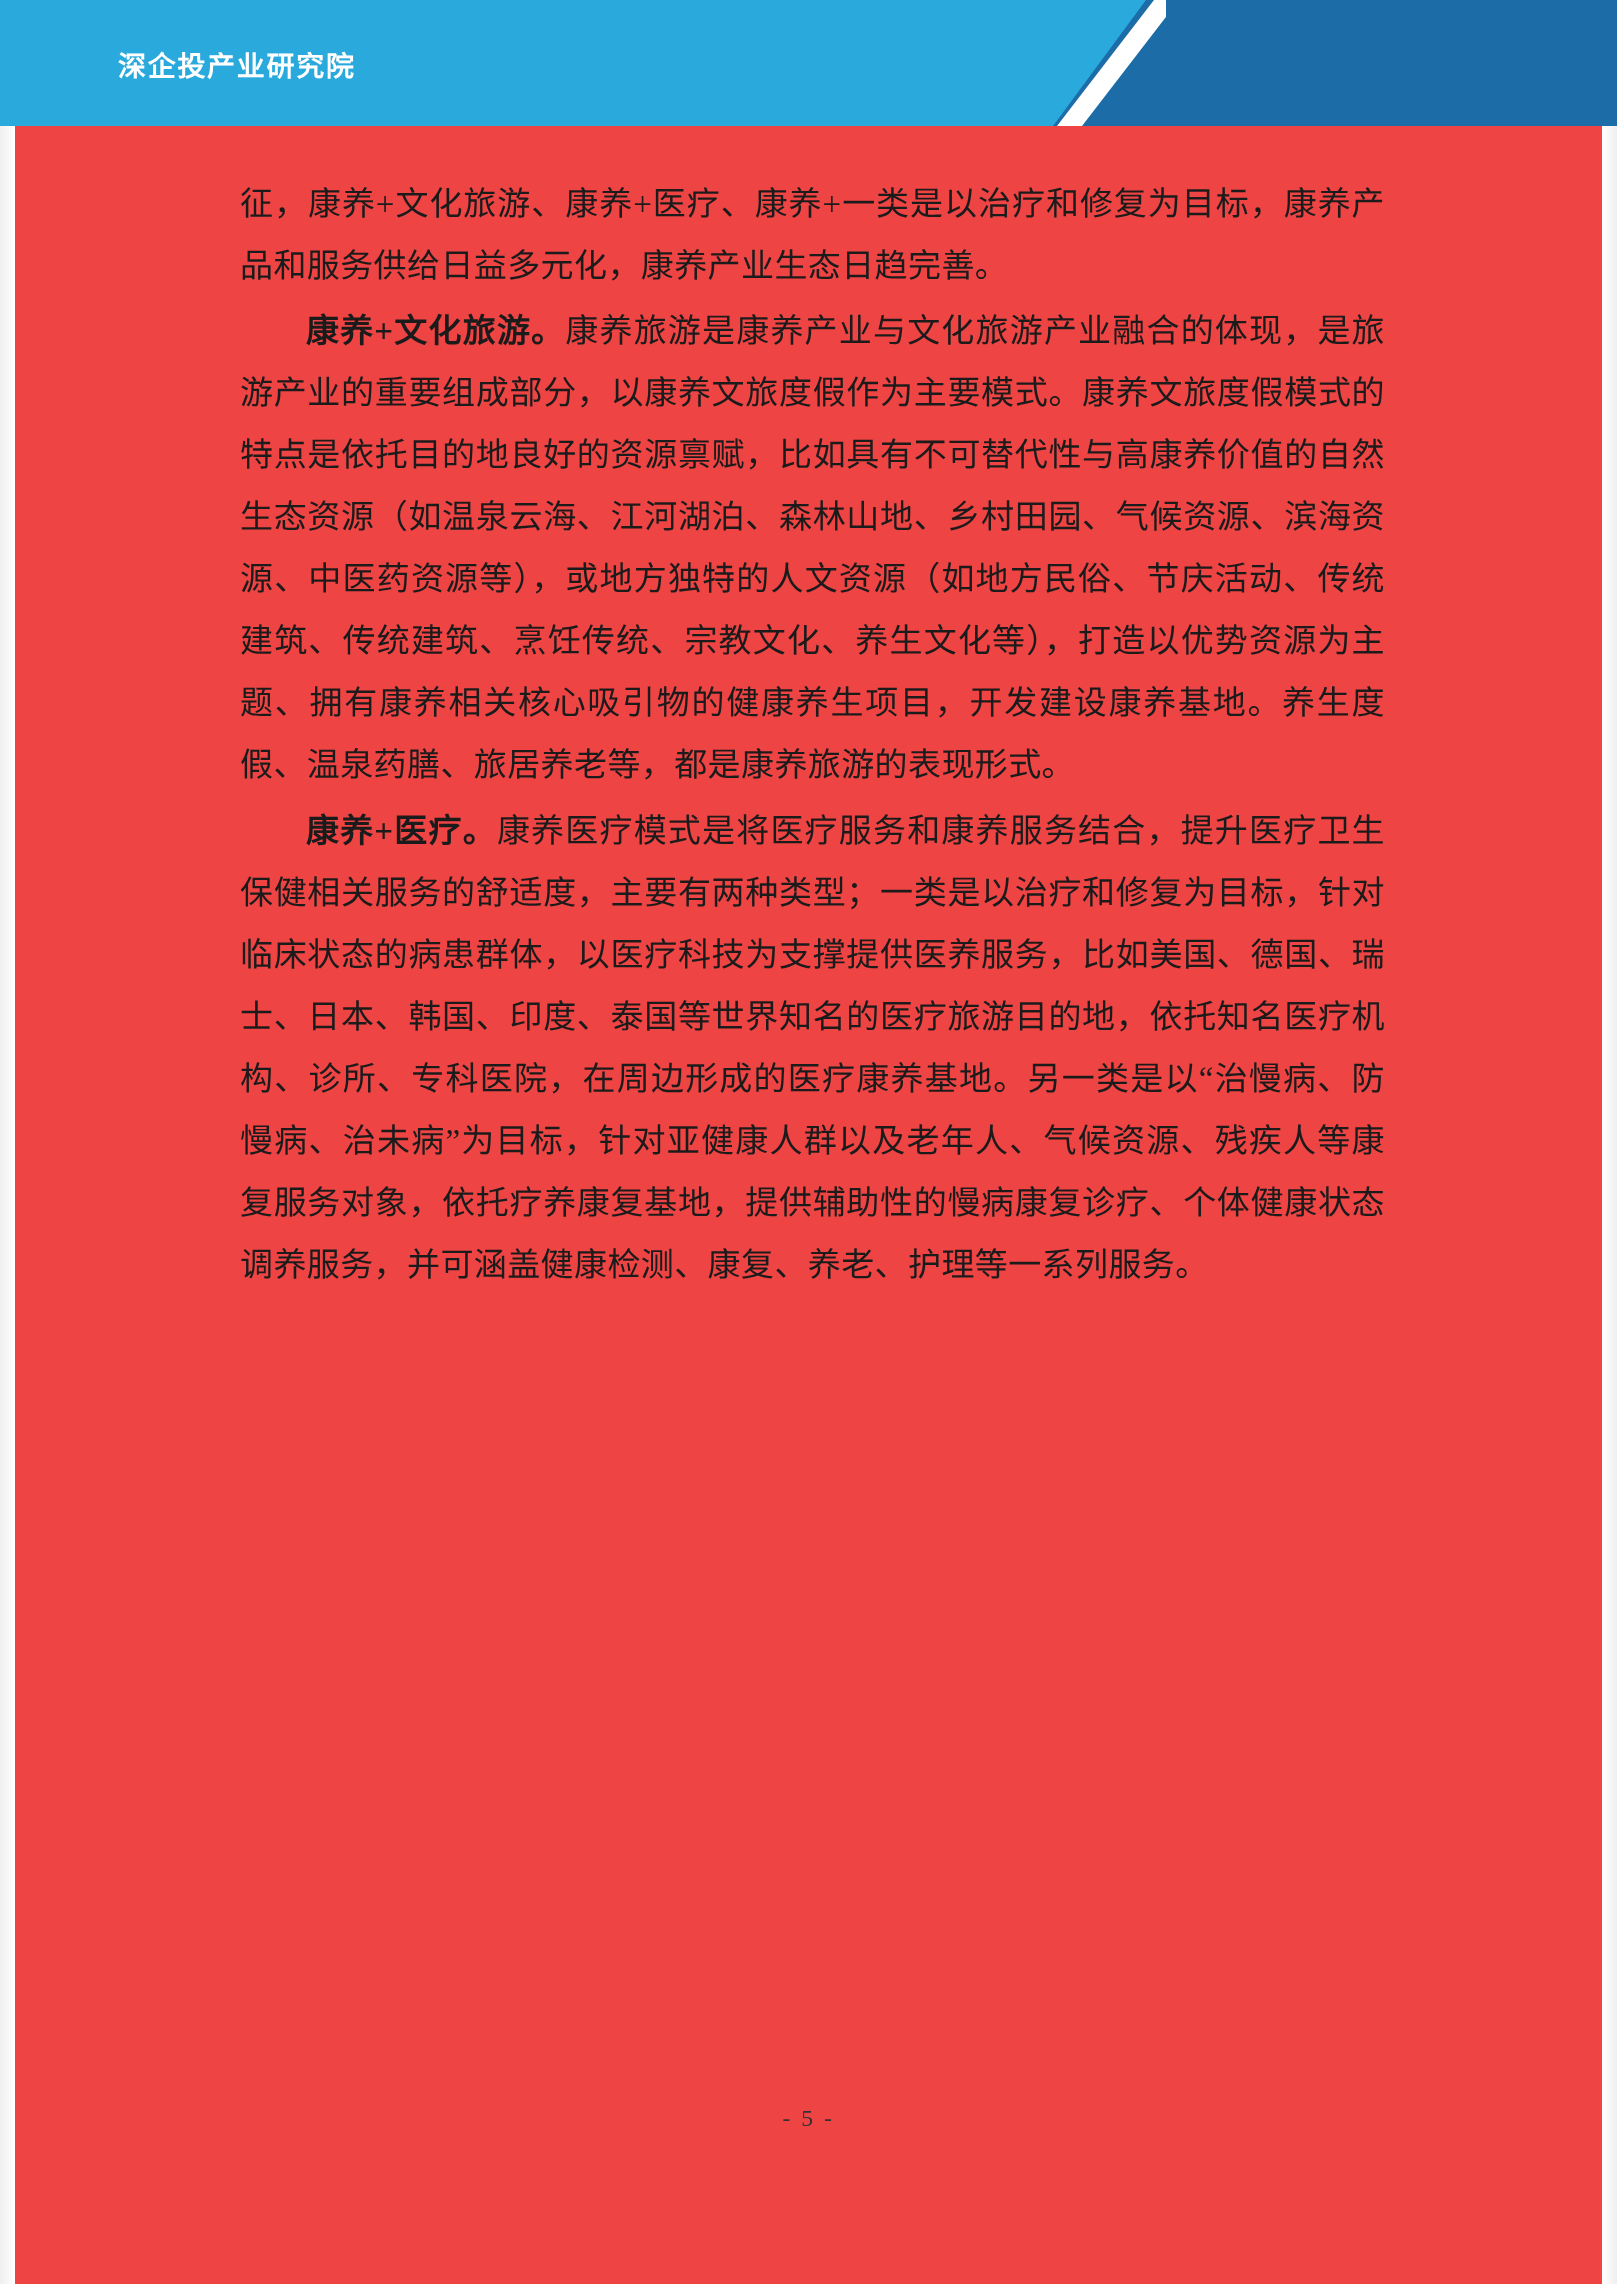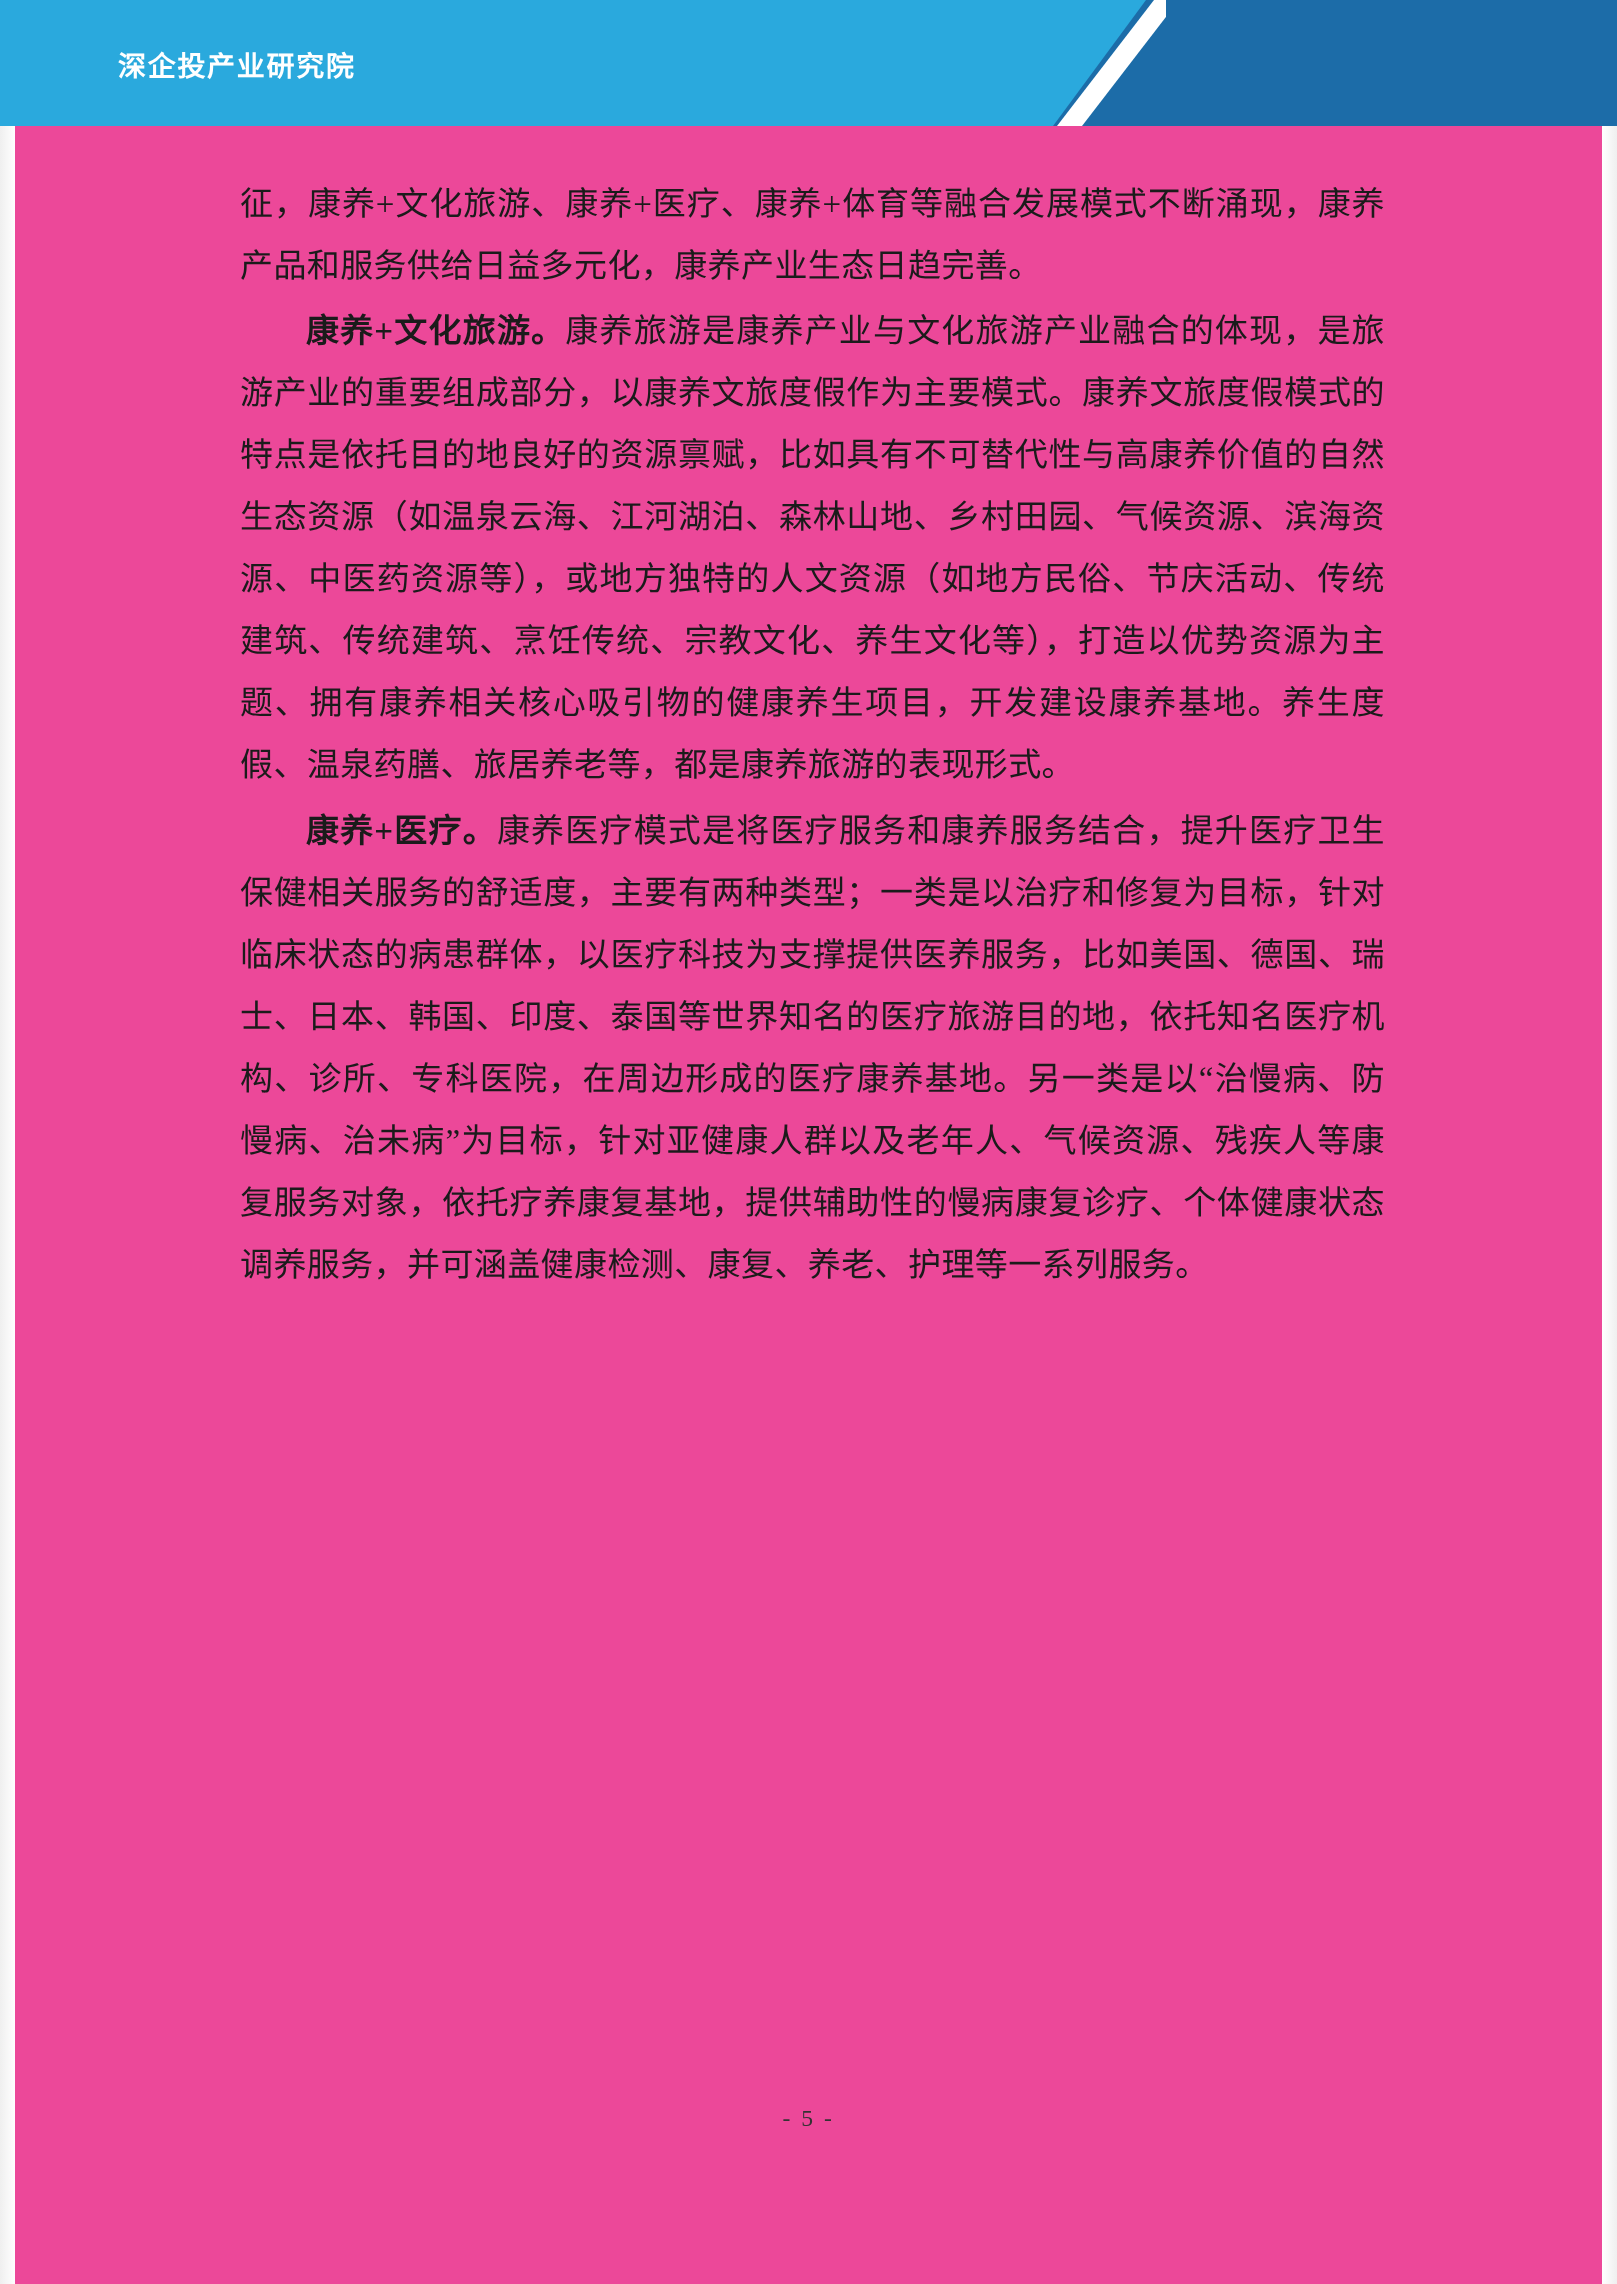--- a/index.html
+++ b/index.html
@@ -13,21 +13,21 @@
     font-family: "Liberation Serif", "DejaVu Serif", serif;
     position: relative;
     overflow: hidden;
   }
 
   .page {
     position: absolute;
     left: 0; top: 0;
     width: 1617px;
     height: 2284px;
-    background: #ec4899;
+    background: #ef4444;
   }
 
   
   .header {
     position: absolute;
     left: 0; top: 0;
     width: 1617px;
     height: 126px;
     overflow: hidden;
   }
@@ -131,21 +131,21 @@
   <div class="header">
     <div class="header-light"></div>
     <div class="header-dark"></div>
     <div class="header-white-gap"></div>
     <div class="header-title">深企投产业研究院</div>
   </div>
 
   <div class="content">
 
     <p class="para">
-      <span>征，康养+文化旅游、康养+医疗、康养+体育等融合发展模式不断涌现，康养产品和服务供给日益多元化，康养产业生态日趋完善。</span>
+      <span>征，康养+文化旅游、康养+医疗、康养+一类是以治疗和修复为目标，康养产品和服务供给日益多元化，康养产业生态日趋完善。</span>
     </p>
 
     <p class="para indent">
       <b>康养+文化旅游。</b><span>康养旅游是康养产业与文化旅游产业融合的体现，是旅游产业的重要组成部分，以康养文旅度假作为主要模式。康养文旅度假模式的特点是依托目的地良好的资源禀赋，比如具有不可替代性与高康养价值的自然生态资源（如温泉云海、江河湖泊、森林山地、乡村田园、气候资源、滨海资源、中医药资源等），或地方独特的人文资源（如地方民俗、节庆活动、传统建筑、传统建筑、烹饪传统、宗教文化、养生文化等），打造以优势资源为主题、拥有康养相关核心吸引物的健康养生项目，开发建设康养基地。养生度假、温泉药膳、旅居养老等，都是康养旅游的表现形式。</span>
     </p>
 
     <p class="para indent">
       <b>康养+医疗。</b><span>康养医疗模式是将医疗服务和康养服务结合，提升医疗卫生保健相关服务的舒适度，主要有两种类型；一类是以治疗和修复为目标，针对临床状态的病患群体，以医疗科技为支撑提供医养服务，比如美国、德国、瑞士、日本、韩国、印度、泰国等世界知名的医疗旅游目的地，依托知名医疗机构、诊所、专科医院，在周边形成的医疗康养基地。另一类是以“治慢病、防慢病、治未病”为目标，针对亚健康人群以及老年人、气候资源、残疾人等康复服务对象，依托疗养康复基地，提供辅助性的慢病康复诊疗、个体健康状态调养服务，并可涵盖健康检测、康复、养老、护理等一系列服务。</span>
     </p>
 

